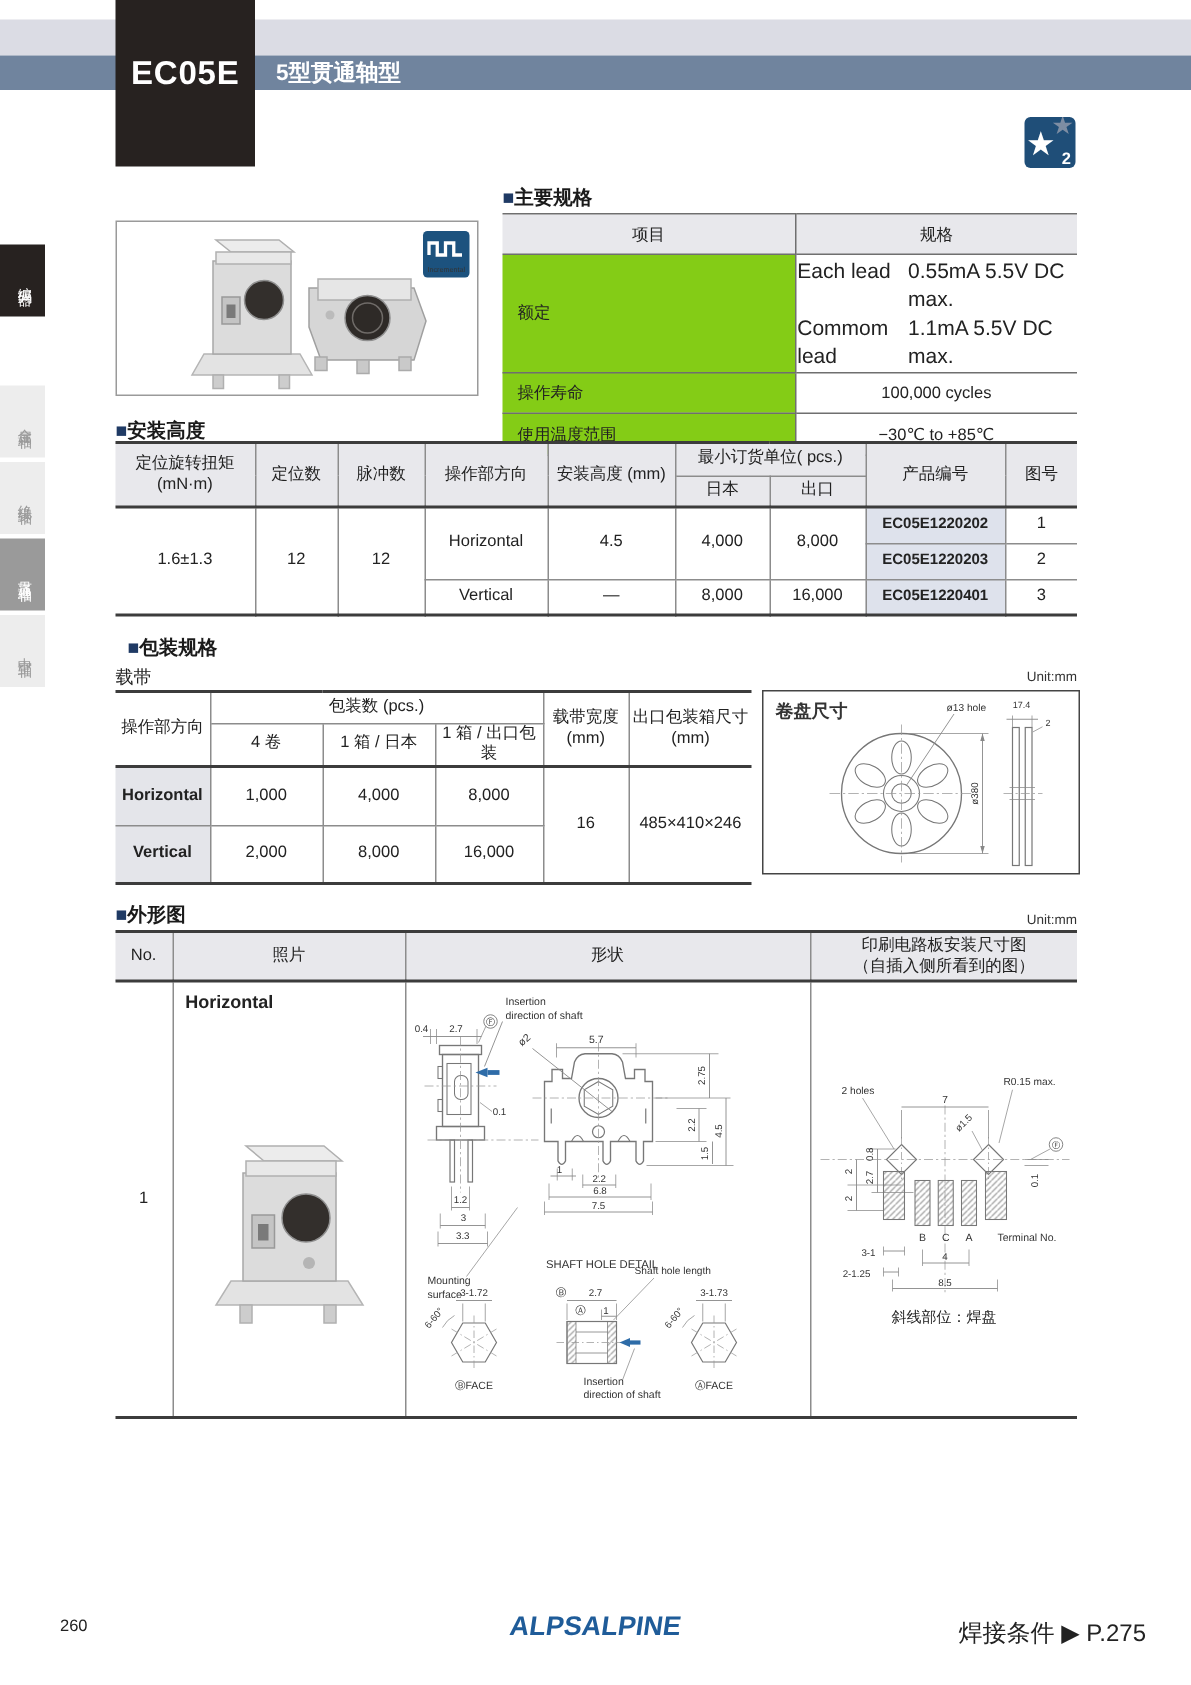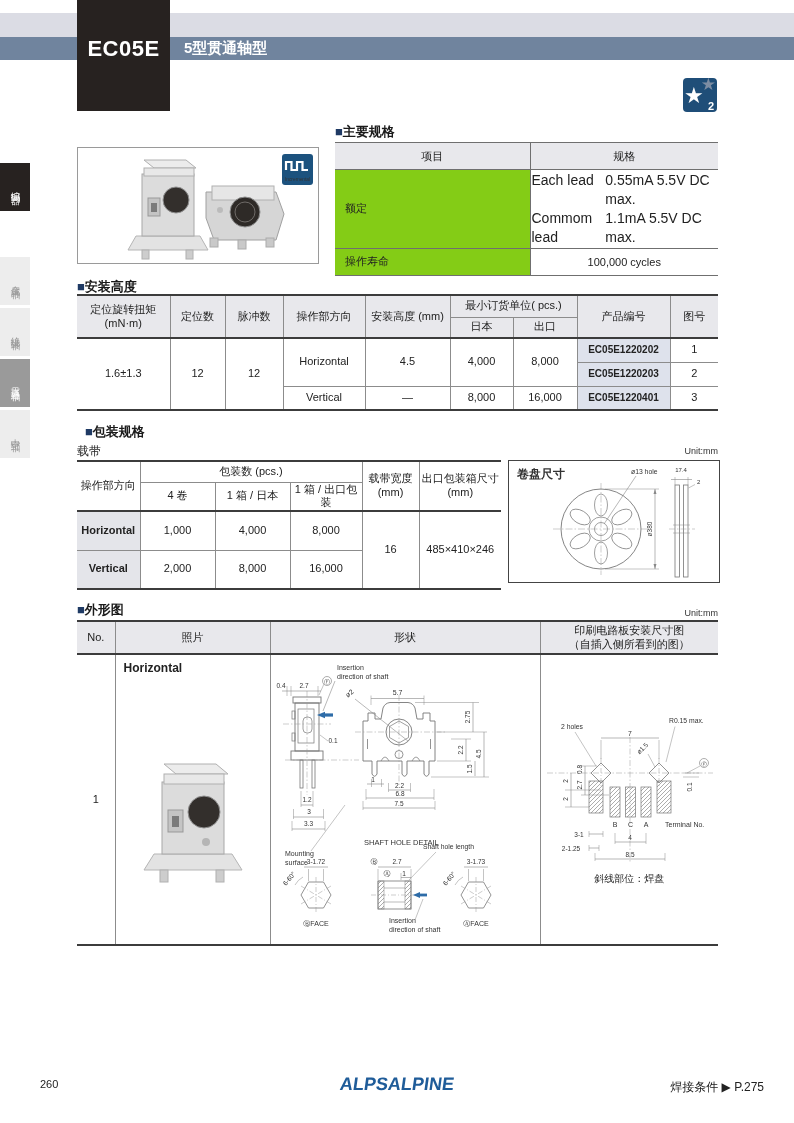--- a/index.html
+++ b/index.html
@@ -56,21 +56,21 @@
   .otable th{font-size:11px;}
   .otable td{vertical-align:top;}
   .photoCell .plabel{font-size:12px;font-weight:bold;text-align:left;padding:6px 0 0 8px;}
 
   svg text{font-family:"Liberation Sans","DejaVu Sans",sans-serif;fill:#333;}
   .caption{font-size:10px;color:#222;text-align:center;}
 
   
   .pgnum{left:40px;top:1078px;font-size:11px;}
   .logo{left:50%;top:1074px;transform:translateX(-50%) skewX(-8deg);font-size:18px;font-weight:bold;color:#1f5c99;letter-spacing:0px;}
-  .fref{right:30px;top:1079px;font-size:12px;}
+  .fref{right:30px;top:1079px;font-size:16px;}
 </style>
 </head>
 <body>
 
 <div id="page">
 
   <div class="abs band"></div>
   <div class="abs bluebar"></div>
   <div class="abs series">5型贯通轴型</div>
   <div class="abs blackbox">
@@ -152,20 +152,24 @@
             </div>
           <div class="rl">
               <span class="rn">Commom lead</span>
               <span class="rv">1.1mA 5.5V DC max.</span>
             </div>
         </td>
       </tr>
       <tr style="height:27px">
         <td class="lbl">操作寿命</td>
         <td style="text-align:center">100,000 cycles</td>
+      </tr>
+      <tr style="height:28px">
+        <td class="lbl">使用温度范围</td>
+        <td style="text-align:center">−30℃ to +85℃</td>
       </tr>
     </tbody>
   </table>
 
   <div class="abs sec" style="left:77px;top:278px"><span class="sq">■</span><span>安装高度</span></div>
   <table class="abs dtable" style="left:77px;top:294px;width:641px">
     <colgroup>
         <col style="width:93px">
         <col style="width:55px">
         <col style="width:58px">

